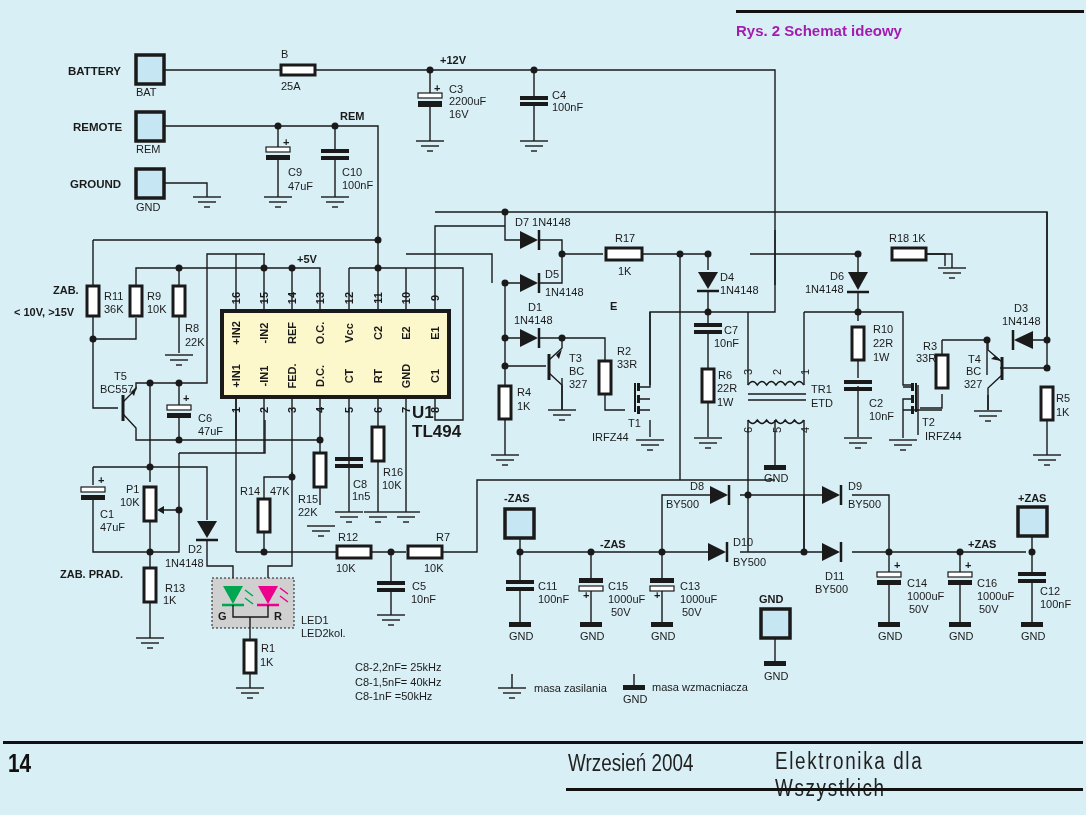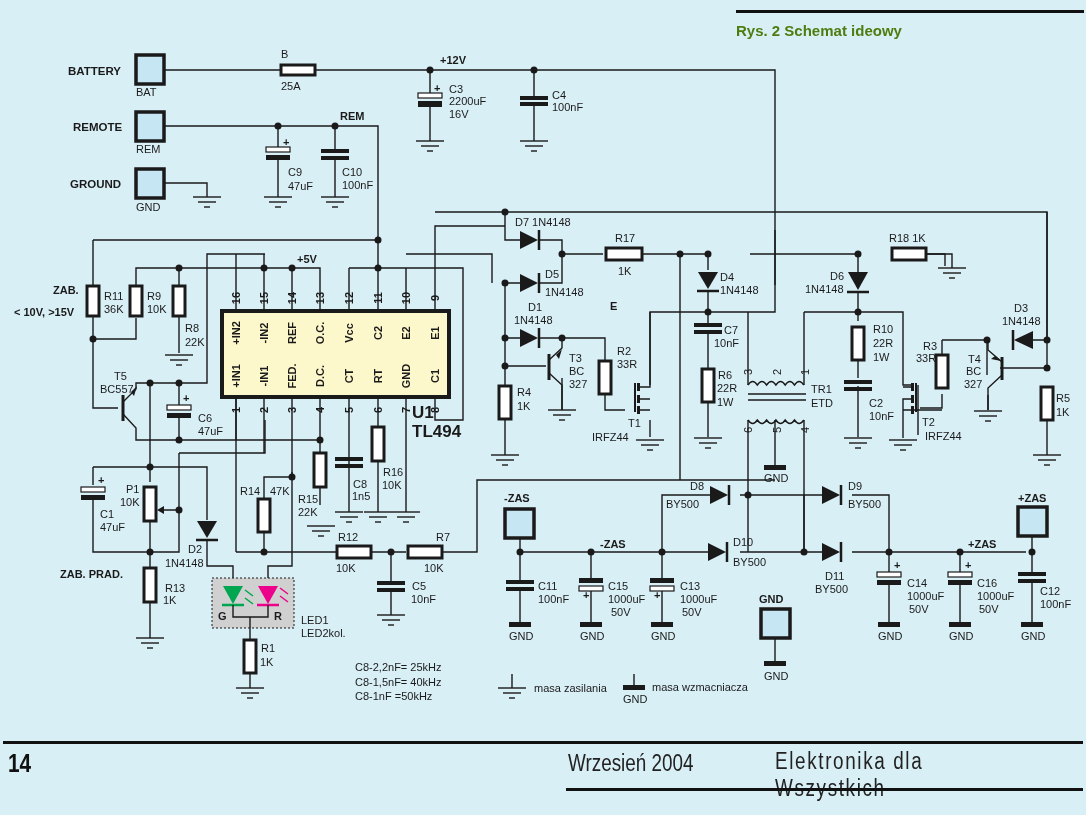--- a/index.html
+++ b/index.html
@@ -15,21 +15,21 @@
   .lbl{font-family:"Liberation Sans",sans-serif;font-size:11px;fill:#1a1a1a;font-weight:bold;}
   .lbln{font-family:"Liberation Sans",sans-serif;font-size:11px;fill:#1a1a1a;}
   .big{font-family:"Liberation Sans",sans-serif;font-size:11.5px;font-weight:bold;fill:#1a1a1a;}
   .pin{font-family:"Liberation Sans",sans-serif;font-size:11px;fill:#1a1a1a;font-weight:bold;}
   .ic{fill:#fdf7cc;stroke:#1a1a1a;stroke-width:4;}
   .u1{font-family:"Liberation Sans",sans-serif;font-size:17px;font-weight:bold;fill:#1a1a1a;}
   .footer-rule{position:absolute;background:#111;}
   .pg{position:absolute;left:8px;top:748px;font-family:"Liberation Sans",sans-serif;font-weight:bold;font-size:26px;color:#111;transform:scaleX(0.8);transform-origin:left;}
   .date{position:absolute;left:568px;top:750px;font-family:"Liberation Sans",sans-serif;font-size:23px;color:#222;transform:scaleX(0.82);transform-origin:left;}
   .mag{position:absolute;left:775px;top:748px;font-family:"Liberation Sans",sans-serif;font-size:23px;color:#222;letter-spacing:2px;transform:scaleX(0.82);transform-origin:left;}
-  .title{position:absolute;left:736px;top:22px;font-family:"Liberation Sans",sans-serif;font-weight:bold;font-size:15px;color:#4d7c0f;}
+  .title{position:absolute;left:736px;top:22px;font-family:"Liberation Sans",sans-serif;font-weight:bold;font-size:15px;color:#a21caf;}
 </style>
 </head>
 <body>
 
 <div class="title">Rys. 2 Schemat ideowy</div>
 <div class="footer-rule" style="left:736px;top:10px;width:348px;height:3px;"></div>
 
 <svg id="sch" width="1086" height="740" viewBox="0 0 1086 740">
   <defs>
     <g id="gnd">

